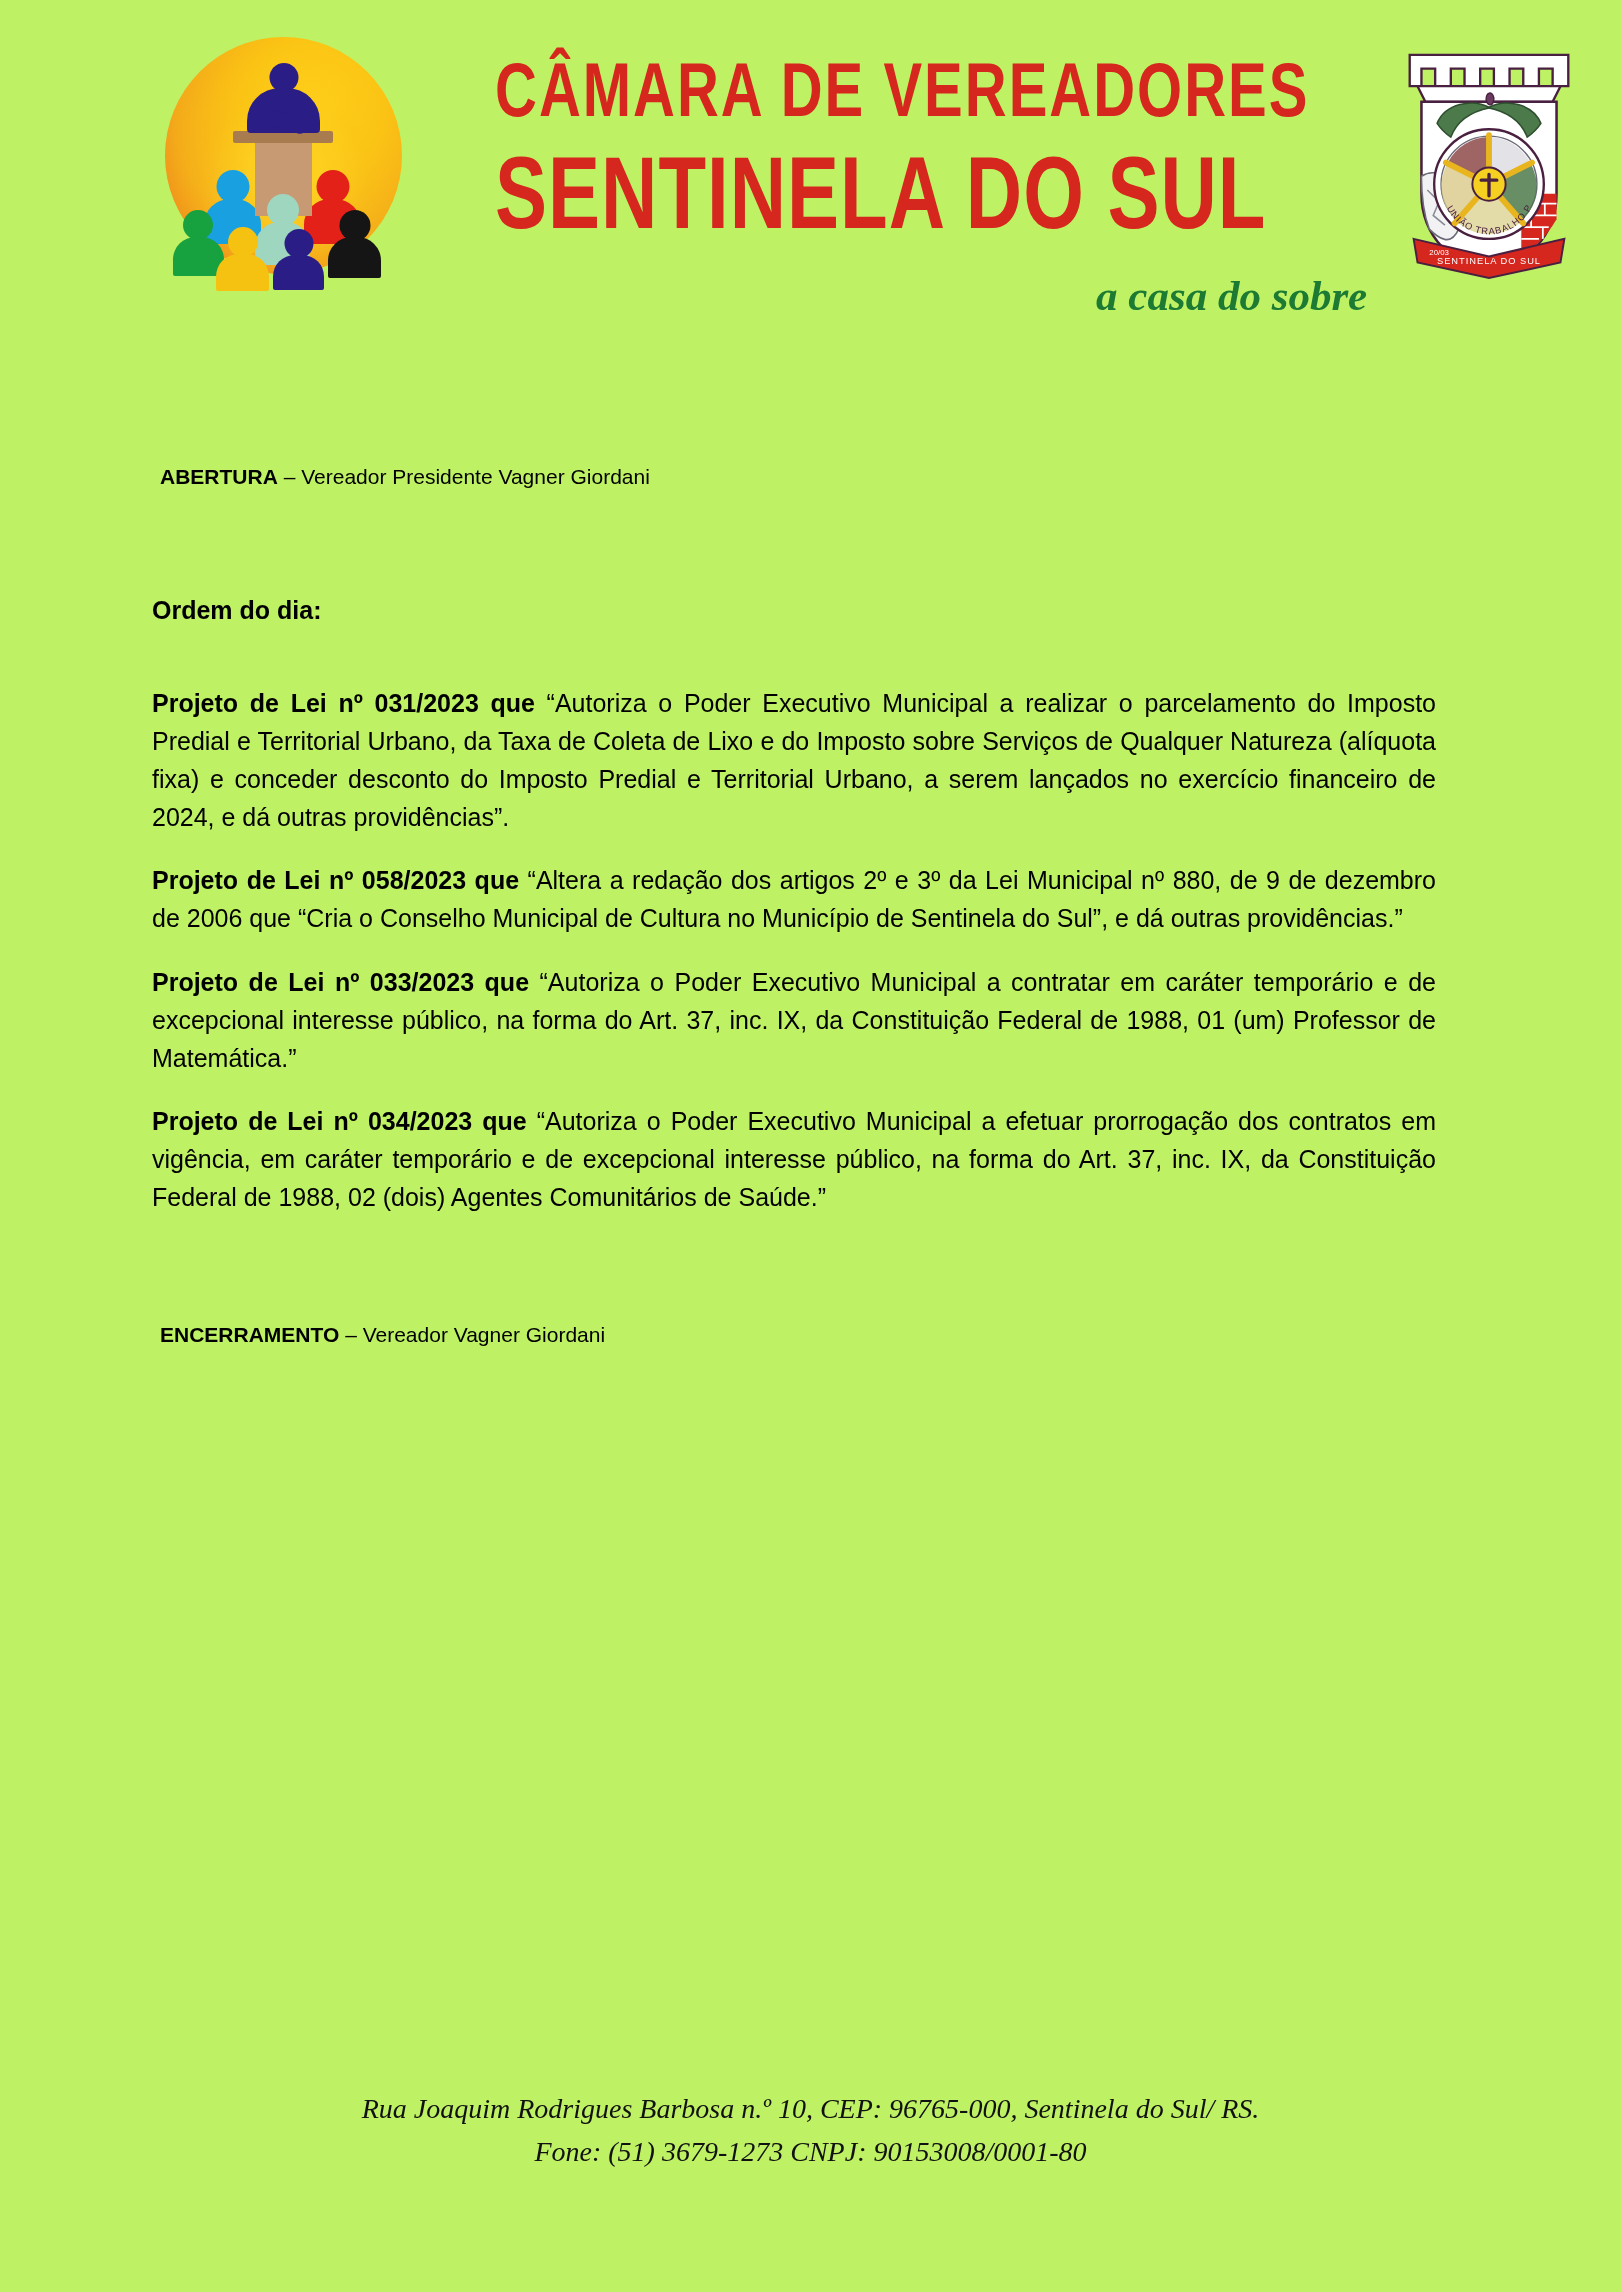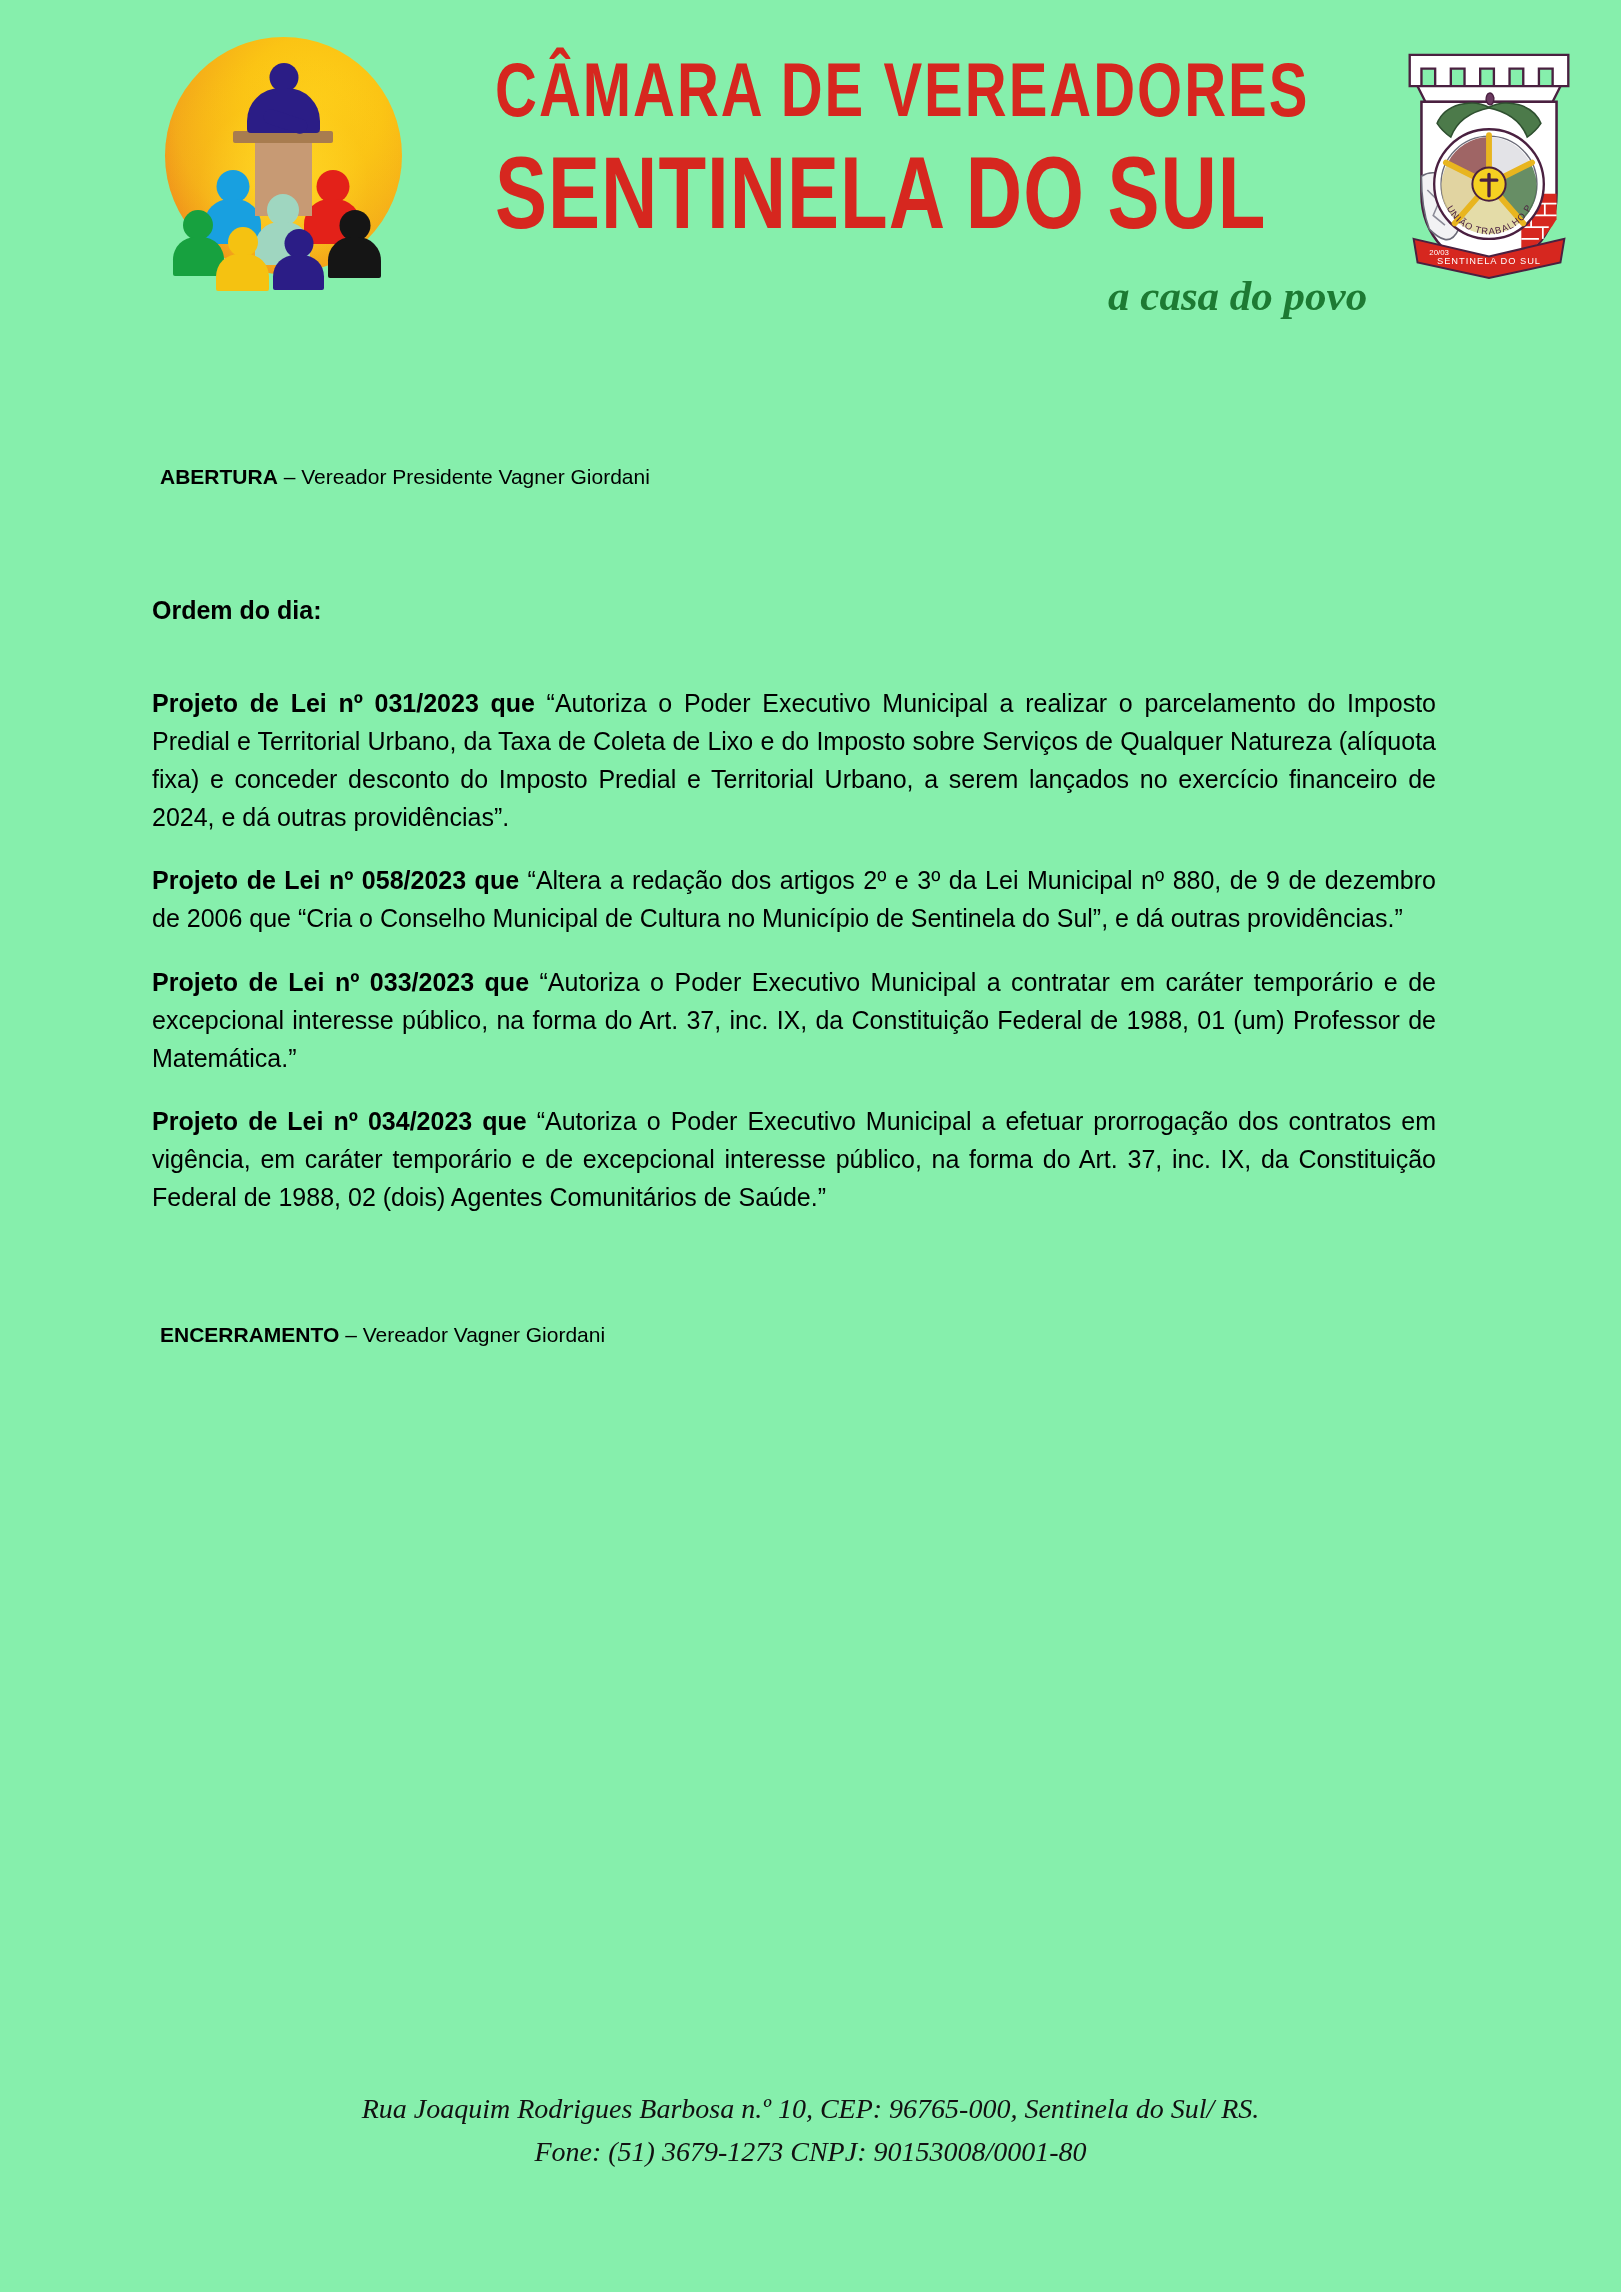--- a/index.html
+++ b/index.html
@@ -13,21 +13,21 @@
     height: 2293px;
     position: relative;
     font-family: "Liberation Sans", sans-serif;
     color: #000000;
     overflow: hidden;
   }
 
   .page {
     position: absolute;
     inset: 0;
-    background: #86efac;
+    background: #bef264;
   }
 
   
   .letterhead {
     position: absolute;
     left: 0;
     top: 0;
     width: 1621px;
     height: 353px;
   }
@@ -276,21 +276,21 @@
       </div>
       <div class="fig a-purple audience">
         <div class="head"></div>
           <div class="body"></div>
       </div>
     </div>
 
     <div class="wordmark">
       <div class="wm-line1">CÂMARA  DE VEREADORES</div>
       <div class="wm-line2">SENTINELA DO SUL</div>
-      <div class="wm-tag">a casa do povo</div>
+      <div class="wm-tag">a casa do sobre</div>
     </div>
 
     <div class="coat">
       <svg viewBox="0 0 190 240" width="186" height="235" aria-hidden="true">
 
         <path d="M14 8 L176 8 L176 40 L160 40 L160 22 L146 22 L146 40 L130 40 L130 22
                  L116 22 L116 40 L100 40 L100 22 L86 22 L86 40 L70 40 L70 22
                  L56 22 L56 40 L40 40 L40 22 L26 22 L26 40 L14 40 Z" fill="#ffffff" stroke="#4a2040" stroke-width="2.4"></path>
         <path d="M22 40 L168 40 L160 56 L30 56 Z" fill="#ffffff" stroke="#4a2040" stroke-width="2.4"></path>
 

